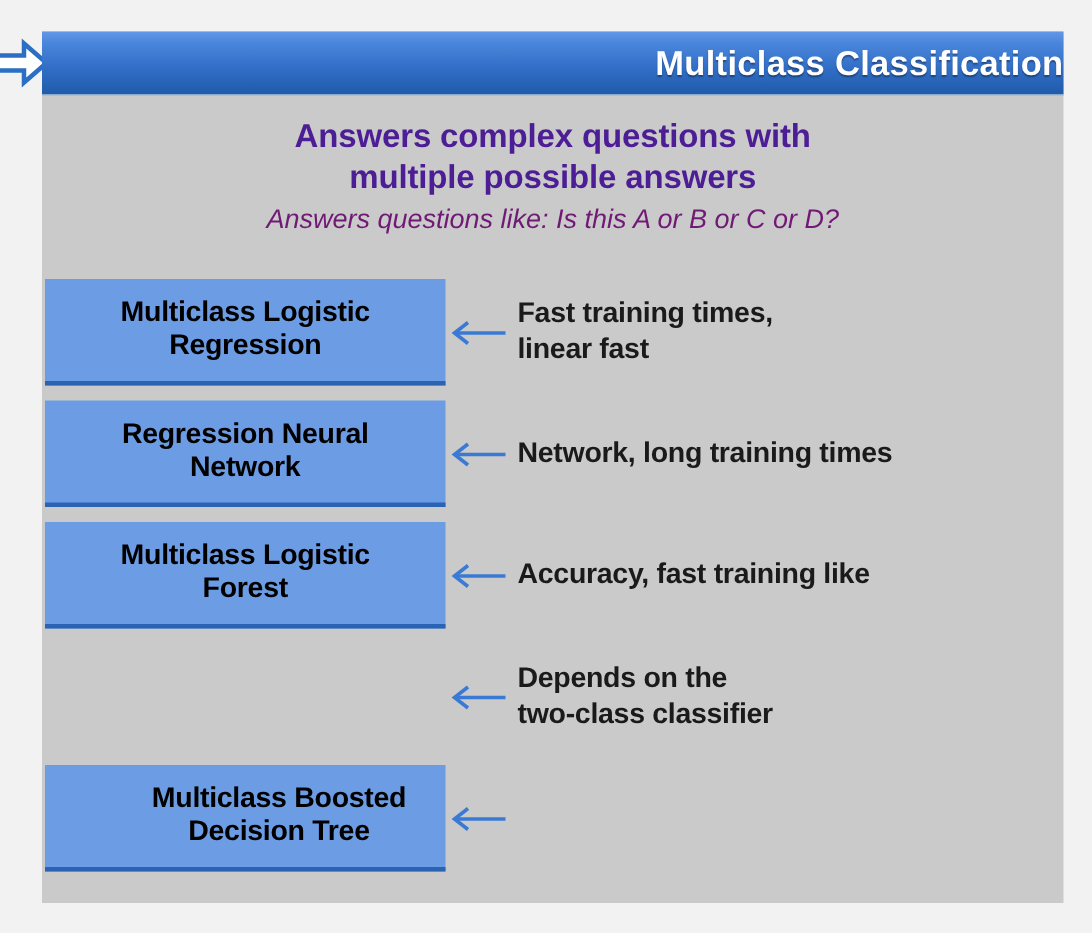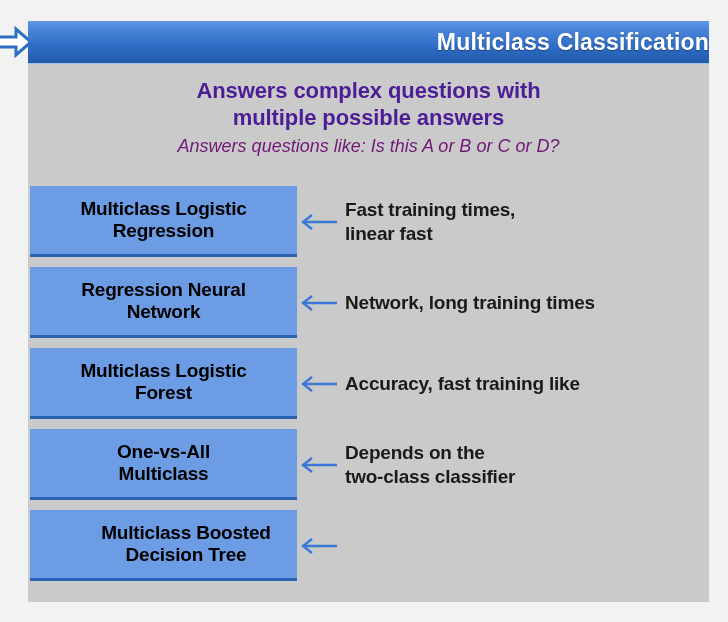--- a/index.html
+++ b/index.html
@@ -202,24 +202,20 @@
         <div class="row-arrow">
           <svg viewBox="0 0 38 20" width="38" height="20" aria-hidden="true">
             <path d="M37 10 H4" stroke="#3a7ad4" stroke-width="2.4" fill="none"></path>
             <path d="M12 3 L3 10 L12 17" stroke="#3a7ad4" stroke-width="2.4" fill="none" stroke-linecap="butt" stroke-linejoin="miter"></path>
           </svg>
         </div>
         <div class="desc">Accuracy, fast training like</div>
       </div>
 
       <div class="row">
-        <div class="algo-box">
-          <div class="algo-label" style="white-space:pre-line;">One-vs-All
-Multiclass</div>
-        </div>
         <div class="row-arrow">
           <svg viewBox="0 0 38 20" width="38" height="20" aria-hidden="true">
             <path d="M37 10 H4" stroke="#3a7ad4" stroke-width="2.4" fill="none"></path>
             <path d="M12 3 L3 10 L12 17" stroke="#3a7ad4" stroke-width="2.4" fill="none" stroke-linecap="butt" stroke-linejoin="miter"></path>
           </svg>
         </div>
         <div class="desc">Depends on the
 two-class classifier</div>
       </div>
 

